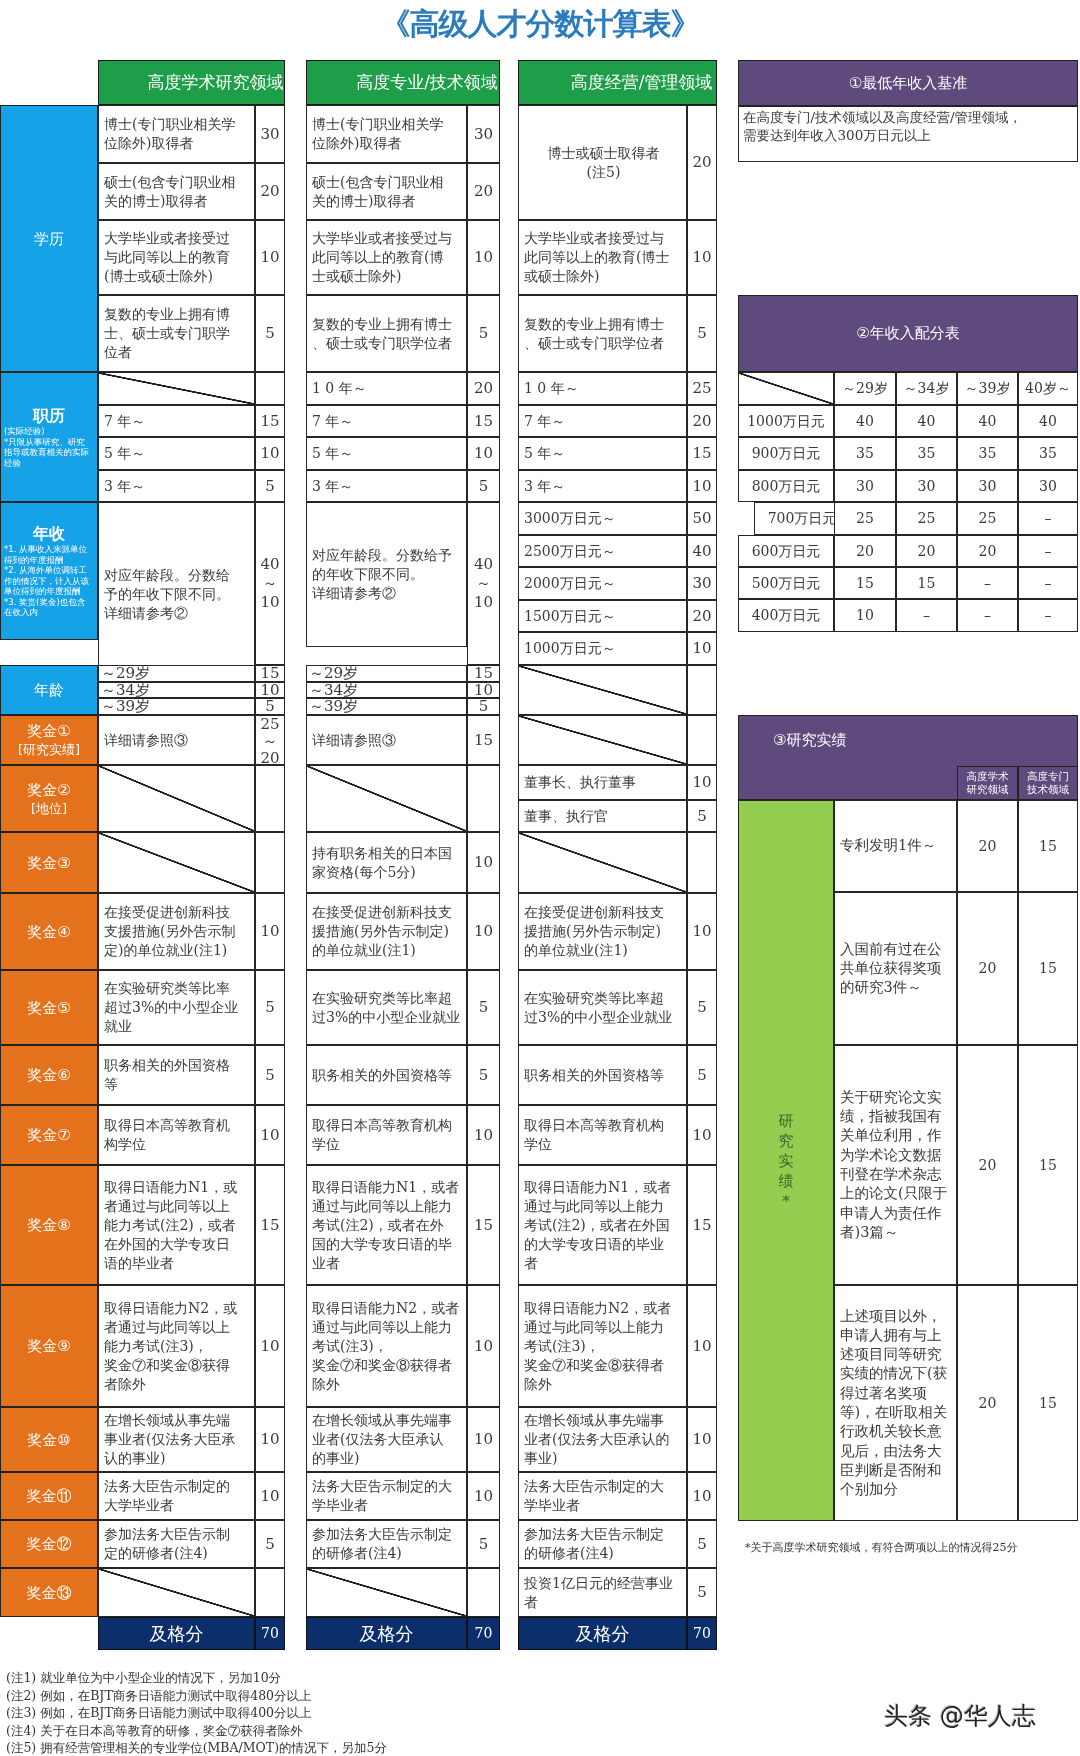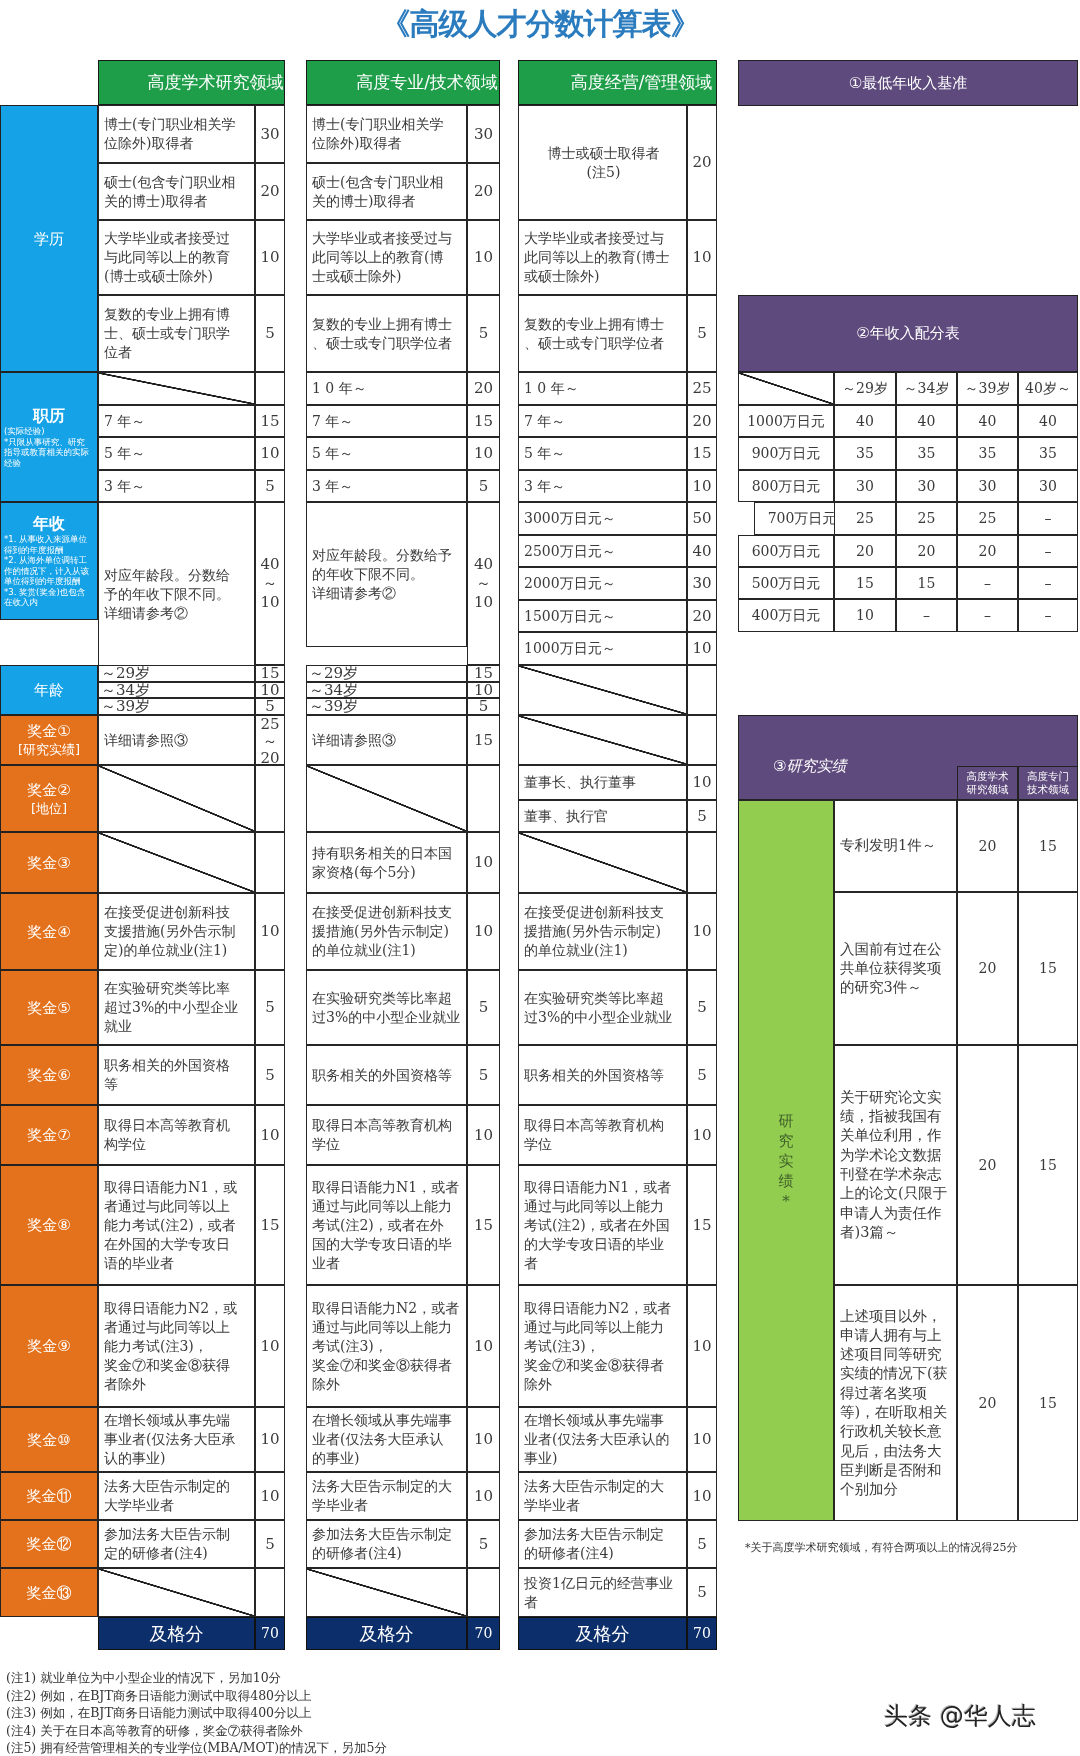--- a/index.html
+++ b/index.html
@@ -49,21 +49,21 @@
   <div class="cell lbl blue" style="left:0;top:105px;width:98px;height:267px">
     <span class="lbl-main">学历</span>
   </div>
   <div class="cell lbl blue" style="left:0;top:372px;width:98px;height:130px">
     <span class="lbl-main b">职历</span>
     <span class="lbl-note">(实际经验)</span>
     <span class="lbl-note">*只限从事研究、研究
 指导或教育相关的实际
 经验</span>
   </div>
-  <div class="cell lbl blue" style="left:0;top:502px;width:98px;height:118px">
+  <div class="cell lbl blue" style="left:0;top:502px;width:98px;height:138px">
     <span class="lbl-main b">年收</span>
     <span class="lbl-note">*1. 从事收入来源单位
 得到的年度报酬
 *2. 从海外单位调转工
 作的情况下，计入从该
 单位得到的年度报酬
 *3. 奖赏(奖金)也包含
 在收入内</span>
   </div>
   <div class="cell lbl blue" style="left:0;top:665px;width:98px;height:50px">
@@ -359,20 +359,22 @@
 的研修者(注4)</div>
   <div class="cell s" style="left:687px;top:1520px;width:30px;height:48px">5</div>
   <div class="cell t" style="left:518px;top:1568px;width:169px;height:49px">投资1亿日元的经营事业
 者</div>
   <div class="cell s" style="left:687px;top:1568px;width:30px;height:49px">5</div>
 
   <div class="cell nv" style="left:518px;top:1617px;width:169px;height:33px">及格分</div>
   <div class="cell nv sc" style="left:687px;top:1617px;width:30px;height:33px">70</div>
 
   <div class="cell pp" style="left:738px;top:60px;width:340px;height:46px">①最低年收入基准</div>
+  <div class="cell mi-text" style="left:738px;top:106px;width:340px;height:56px">在高度专门/技术领域以及高度经营/管理领域，
+需要达到年收入300万日元以上</div>
 
   <div class="cell pp" style="left:738px;top:295px;width:340px;height:77px">②年收入配分表</div>
   <div class="cell diag" style="left:738px;top:372px;width:96px;height:33px"></div>
   <div class="cell c" style="left:834px;top:372px;width:62px;height:33px">～29岁</div>
   <div class="cell c" style="left:896px;top:372px;width:61px;height:33px">～34岁</div>
   <div class="cell c" style="left:957px;top:372px;width:61px;height:33px">～39岁</div>
   <div class="cell c" style="left:1018px;top:372px;width:60px;height:33px">40岁～</div>
 
   <div class="cell c" style="left:738px;top:405px;width:96px;height:32px">1000万日元</div>
   <div class="cell c" style="left:834px;top:405px;width:62px;height:32px">40</div>
@@ -410,21 +412,21 @@
   <div class="cell c" style="left:957px;top:567px;width:61px;height:32px">–</div>
   <div class="cell c" style="left:1018px;top:567px;width:60px;height:32px">–</div>
 
   <div class="cell c" style="left:738px;top:599px;width:96px;height:33px">400万日元</div>
   <div class="cell c" style="left:834px;top:599px;width:62px;height:33px">10</div>
   <div class="cell c" style="left:896px;top:599px;width:61px;height:33px">–</div>
   <div class="cell c" style="left:957px;top:599px;width:61px;height:33px">–</div>
   <div class="cell c" style="left:1018px;top:599px;width:60px;height:33px">–</div>
 
   <div class="cell pp" style="left:738px;top:715px;width:340px;height:85px"></div>
-  <div class="rs-title" style="left:773px;top:757px;font-style:italic;">③研究实绩</div>
+  <div class="rs-title" style="left:773px;top:731px;">③研究实绩</div>
   <div class="cell pp small" style="left:957px;top:766px;width:61px;height:34px">高度学术
 研究领域</div>
   <div class="cell pp small" style="left:1018px;top:766px;width:60px;height:34px">高度专门
 技术领域</div>
 
   <div class="cell rs-green" style="left:738px;top:800px;width:96px;height:721px">研
 究
 实
 绩
 *</div>

